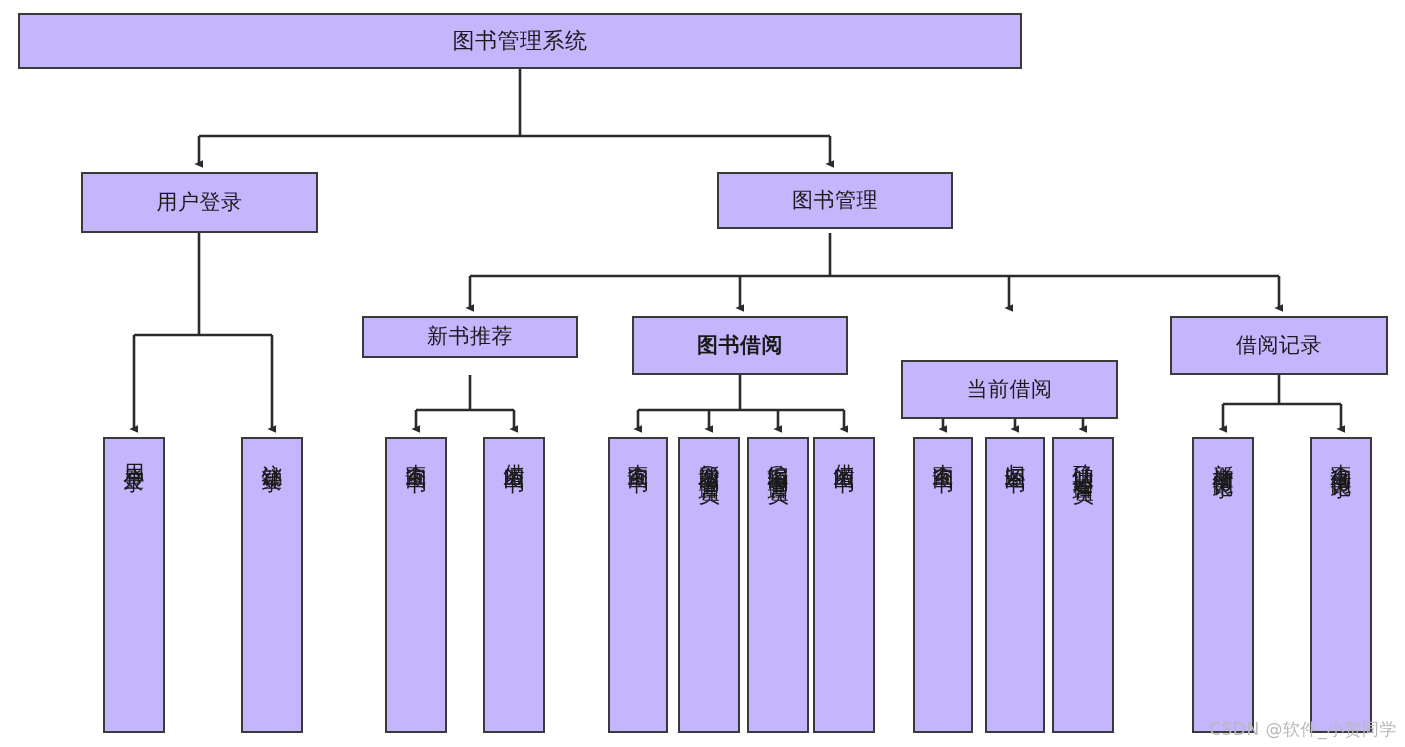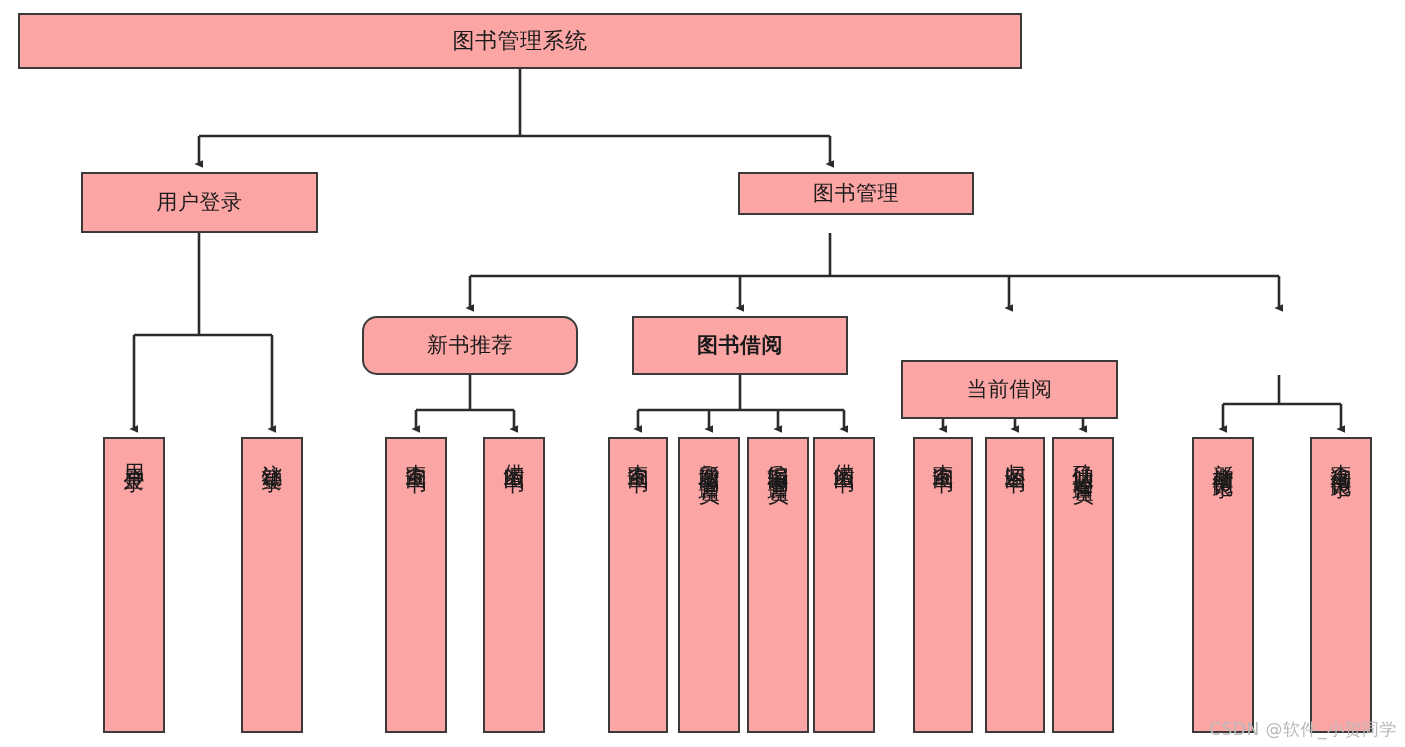--- a/index.html
+++ b/index.html
@@ -22,21 +22,21 @@
     position: absolute;
     left: 0;
     top: 0;
     width: 1405px;
     height: 747px;
     pointer-events: none;
   }
   .node {
     position: absolute;
     box-sizing: border-box;
-    background: #fca5a5;
+    background: #c4b5fd;
     border: 2px solid #3a3a3a;
     display: flex;
     align-items: center;
     justify-content: center;
     color: #1a1a1a;
   }
   .node .label {
     display: block;
     text-align: center;
     line-height: 1.22;
@@ -124,32 +124,35 @@
     </g>
   </svg>
 
   <div class="node horiz root" style="left: 18px; top: 13px; width: 1004px; height: 56px;">
     <span class="label">图书管理系统</span>
   </div>
 
   <div class="node horiz" style="left: 81px; top: 172px; width: 237px; height: 61px;">
     <span class="label">用户登录</span>
   </div>
-  <div class="node horiz" style="left: 738px; top: 172px; width: 236px; height: 43px;">
+  <div class="node horiz" style="left: 717px; top: 172px; width: 236px; height: 57px;">
     <span class="label">图书管理</span>
   </div>
 
-  <div class="node horiz" style="left: 362px; top: 316px; width: 216px; height: 59px; border-radius: 15px;">
+  <div class="node horiz" style="left: 362px; top: 316px; width: 216px; height: 42px;">
     <span class="label">新书推荐</span>
   </div>
   <div class="node horiz" style="left: 632px; top: 316px; width: 216px; height: 59px; font-weight: bold;">
     <span class="label">图书借阅</span>
   </div>
   <div class="node horiz" style="left: 901px; top: 316px; width: 217px; height: 59px; margin-top: 44px;">
     <span class="label">当前借阅</span>
+  </div>
+  <div class="node horiz" style="left: 1170px; top: 316px; width: 218px; height: 59px;">
+    <span class="label">借阅记录</span>
   </div>
 
   <div class="node vert" style="left: 103px; top: 437px; width: 62px; height: 296px;">
     <span class="label">用户登录</span>
   </div>
   <div class="node vert" style="left: 241px; top: 437px; width: 62px; height: 296px;">
     <span class="label">注销登录</span>
   </div>
   <div class="node vert" style="left: 385px; top: 437px; width: 62px; height: 296px;">
     <span class="label">查询图书</span>

